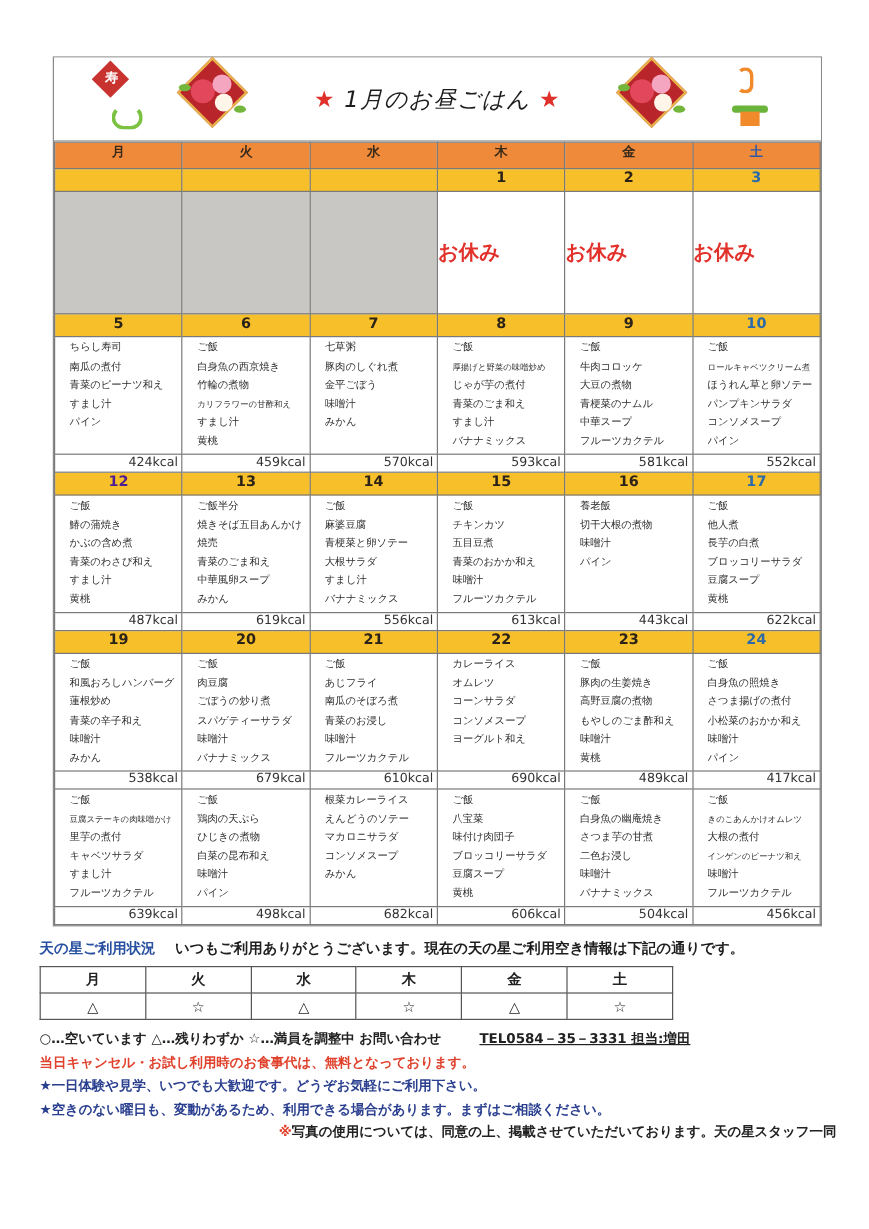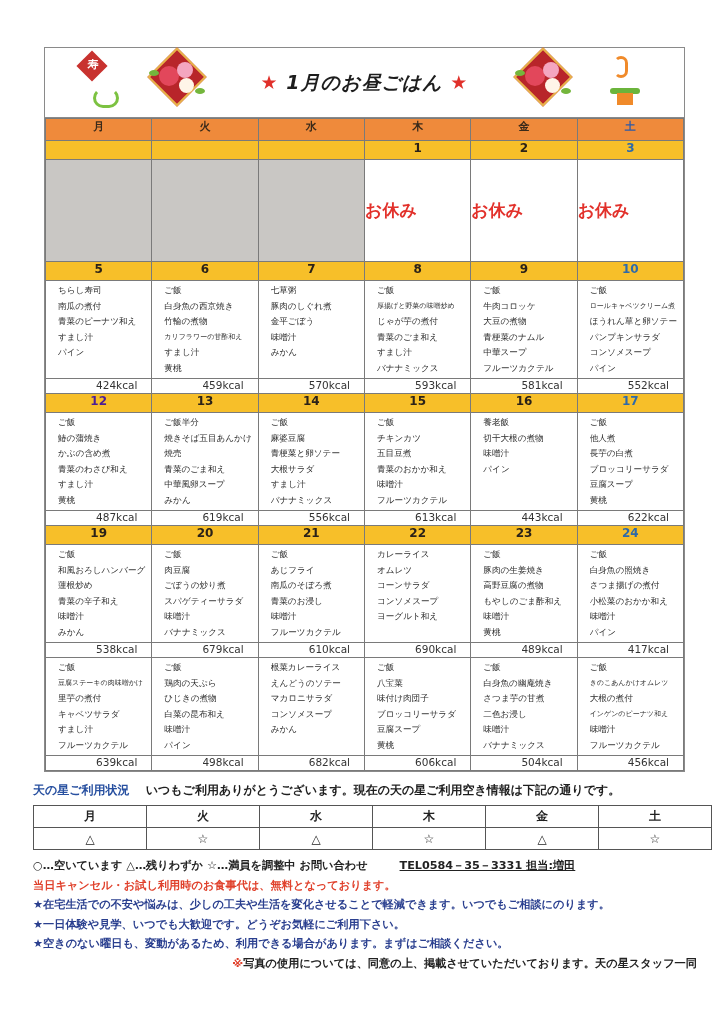--- a/index.html
+++ b/index.html
@@ -11,21 +11,21 @@
   .sheet {
     position: absolute; left: 44px; top: 47px; width: 641px;
     border: 1px solid #8a8a8a;
   }
   .banner {
     height: 70px; position: relative; background: #fff;
     border-bottom: 1px solid #8a8a8a;
   }
   .banner .title {
     position: absolute; left: 0; right: 0; top: 22px; text-align: center;
-    font-size: 19px; font-weight: bold; font-style: italic; color: #1d1d1d;
+    font-size: 19px; font-weight: normal; font-style: italic; color: #1d1d1d;
     letter-spacing: 1px;
   }
   .banner .title .star { color: #e0302a; font-style: normal; }
   .deco { position: absolute; }
   .kite { left: 36px; top: 7px; width: 22px; height: 22px; background: #c8322f;
           transform: rotate(45deg); }
   .kite-txt { position: absolute; left: 37px; top: 9px; width: 22px; text-align: center;
           color: #fff; font-size: 11px; font-weight: bold; }
   .snake { left: 48px; top: 40px; width: 26px; height: 20px; border: 3px solid #7cc241;
            border-radius: 12px; border-top-color: transparent; }
@@ -54,24 +54,24 @@
              font-size: 12px; color: #2b2218; vertical-align: middle; }
   .date td.sun { color: #4c1d95; }
   .date td.sat { color: #2d6aaa; }
   .blank td.gray { background: #c9c7c4; height: 102px; }
   .blank td.holiday { height: 102px; vertical-align: middle;
            color: #e2312b; font-weight: bold; font-size: 17px; }
   .menu td { height: 98px; padding: 2px 0 0 12px; background: #fff; margin-top: 17px; }
   .menu .item { font-size: 8.6px; line-height: 15.6px; color: #2d2d2d; white-space: nowrap;
            overflow: hidden; }
   .menu .item.small { font-size: 7px; }
-  .kcal td { height: 15px; text-align: right; padding-right: 14px; font-size: 10.5px;
+  .kcal td { height: 15px; text-align: right; padding-right: 3px; font-size: 10.5px;
            color: #333; vertical-align: middle; }
 
-  .status { position: absolute; left: 33px; top: 782px; width: 679px; }
+  .status { position: absolute; left: 33px; top: 782px; width: 528px; }
   .status .head { font-size: 12px; font-weight: bold; white-space: nowrap; }
   .status .head .lbl { color: #2850a0; margin-right: 12px; }
   .status .head .msg { color: #1e1e1e; }
   table.avail { margin-top: 6px; width: 100%; border-collapse: collapse; table-layout: fixed; }
   table.avail td { border: 1px solid #555; text-align: center; height: 22px;
            font-size: 12px; vertical-align: middle; }
   table.avail tr.h td { font-weight: bold; }
   .notes { position: absolute; left: 33px; top: 856px; width: 664px; }
   .notes .line { font-size: 11.2px; font-weight: bold; line-height: 19.5px; white-space: nowrap; }
   .notes .legend { color: #222; }
@@ -427,20 +427,19 @@
   </tbody>
     </table>
 </div>
 
 <div class="notes">
   <div class="line legend">
     <span>○…空いています  △…残りわずか  ☆…満員を調整中  お問い合わせ</span>
     <span class="tel">TEL0584－35－3331  担当:増田</span>
   </div>
   <div class="line red">当日キャンセル・お試し利用時のお食事代は、無料となっております。</div>
-  <div class="line blue">★在宅生活での不安や悩みは、少しの工夫や生活を変化させることで軽減できます。いつでもご相談にのります。</div>
   <div class="line blue">★一日体験や見学、いつでも大歓迎です。どうぞお気軽にご利用下さい。</div>
   <div class="line blue">★空きのない曜日も、変動があるため、利用できる場合があります。まずはご相談ください。</div>
   <div class="line last">
     <span><span class="mark">※</span><span>写真の使用については、同意の上、掲載させていただいております。</span></span>
     <span>天の星スタッフ一同</span>
   </div>
 </div>
 
 </body></html>

